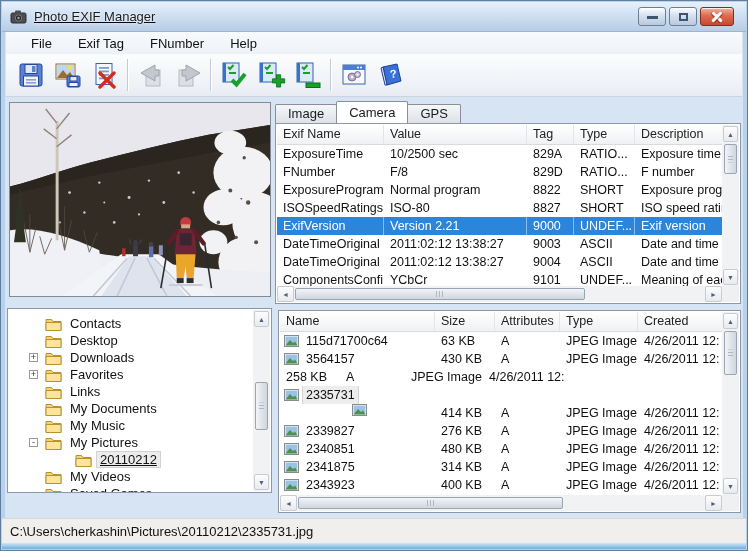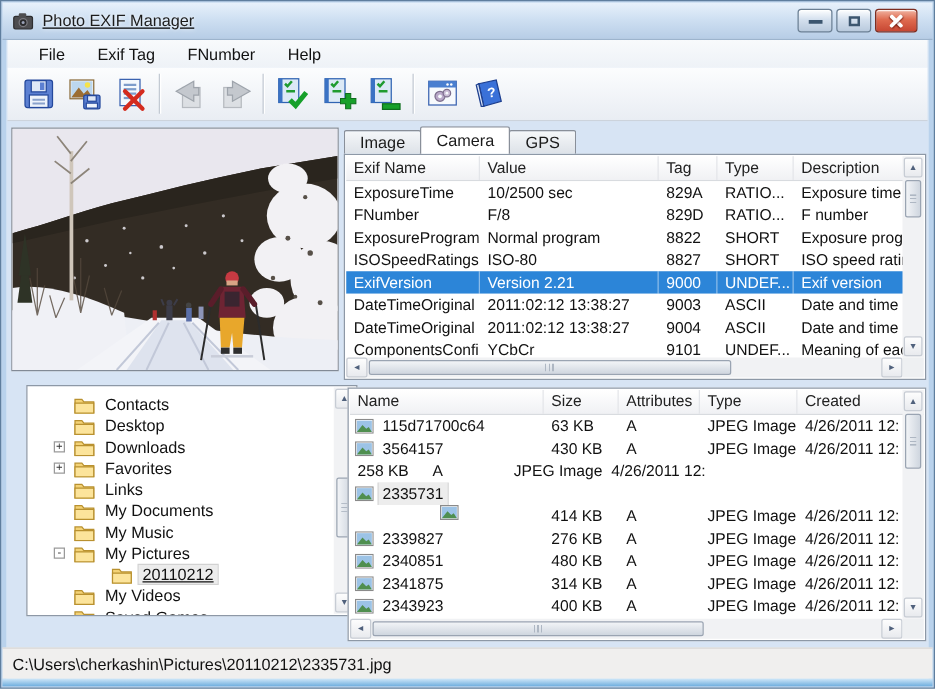--- a/index.html
+++ b/index.html
@@ -72,21 +72,21 @@
   .file-panel{left:272px;top:213px;width:463px;height:203px;}
   .file-panel .w0{width:155px;}.file-panel .w1{width:60px;}.file-panel .w2{width:65px;}
   .file-panel .w3{width:78px;}.file-panel .w4{width:86px;border-right:none;}
   .file-row .name-cell{display:flex;align-items:center;gap:4px;}
   .file-row .fic{flex:0 0 auto;display:inline-flex;margin-left:4px;}
   .file-row .fname{font-size:12.5px;color:#111;white-space:nowrap;overflow:hidden;padding:0 3px;}
   .file-row.selected{background:#fff;}
   .file-row.selected .fname{background:#ededed;outline:1px solid #d4d4d4;}
 
   
-  .tree-panel{left:15px;top:211px;width:265px;height:185px;overflow:hidden;}
+  .tree-panel{left:1px;top:211px;width:265px;height:185px;overflow:hidden;}
   .tree-rows{position:absolute;left:1px;top:6px;right:18px;}
   .tree-row{display:flex;align-items:center;height:17px;}
   .tree-row[data-level="1"]{padding-left:20px;}
   .tree-row[data-level="2"]{padding-left:50px;}
   .expander{width:9px;height:9px;border:1px solid #9a9a9a;background:#fff;flex:0 0 auto;
     font-size:9px;line-height:7px;text-align:center;color:#333;margin-right:7px;}
   .expander[data-exp=""]{visibility:hidden;}
   .tree-icon{flex:0 0 auto;margin-right:5px;display:inline-flex;}
   .tree-label{font-size:13px;color:#111;white-space:nowrap;padding:0 3px;}
   .tree-row.selected .tree-label{background:#ececec;outline:1px solid #d2d2d2;text-decoration:underline;}

